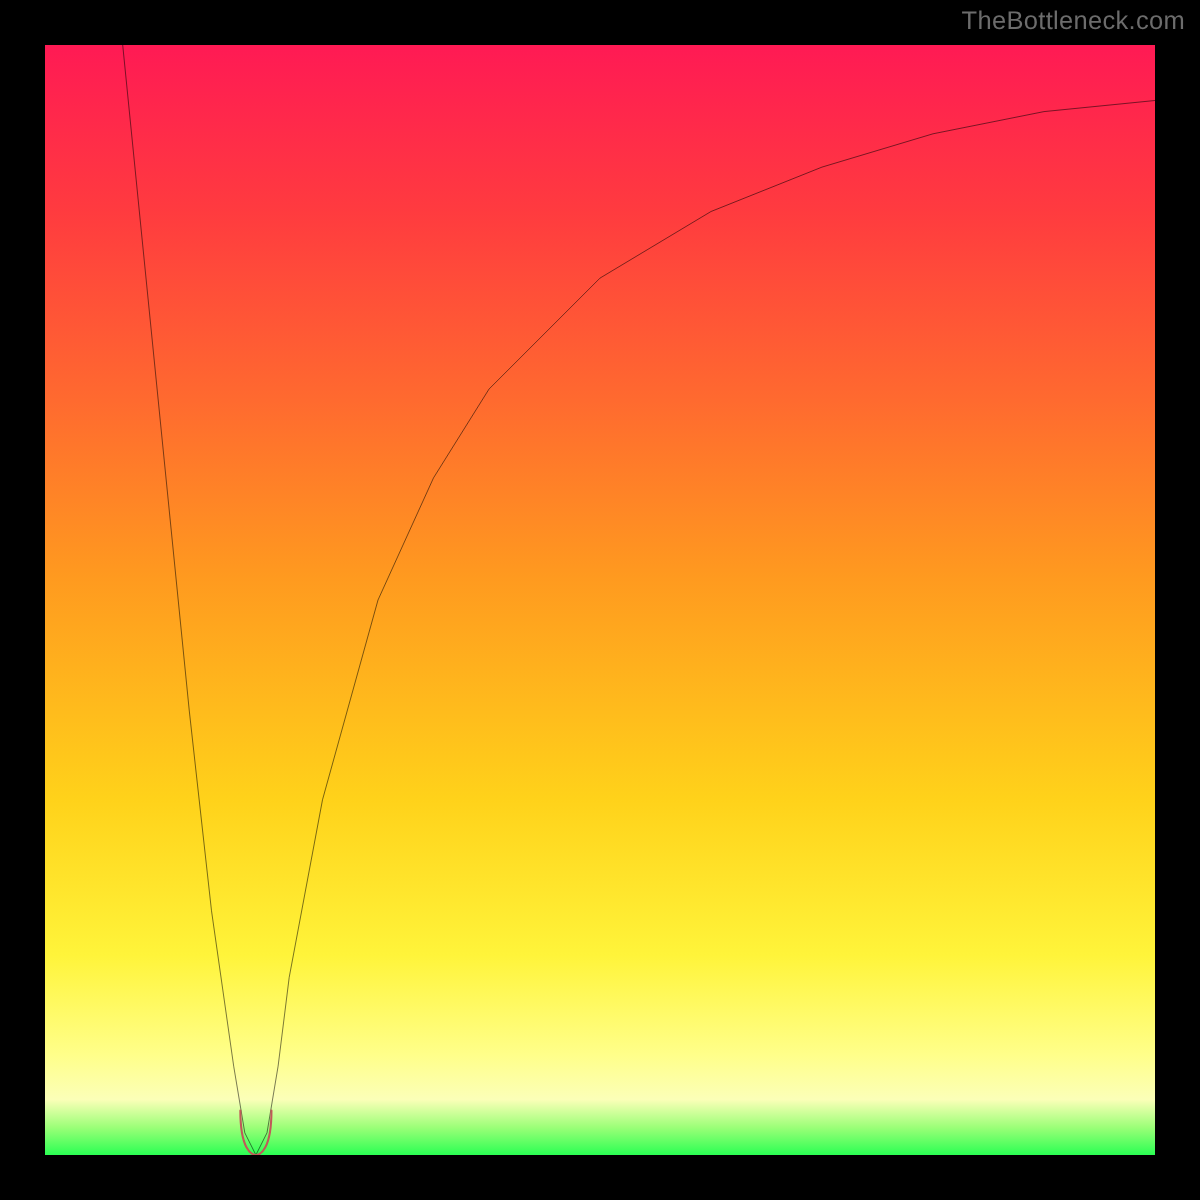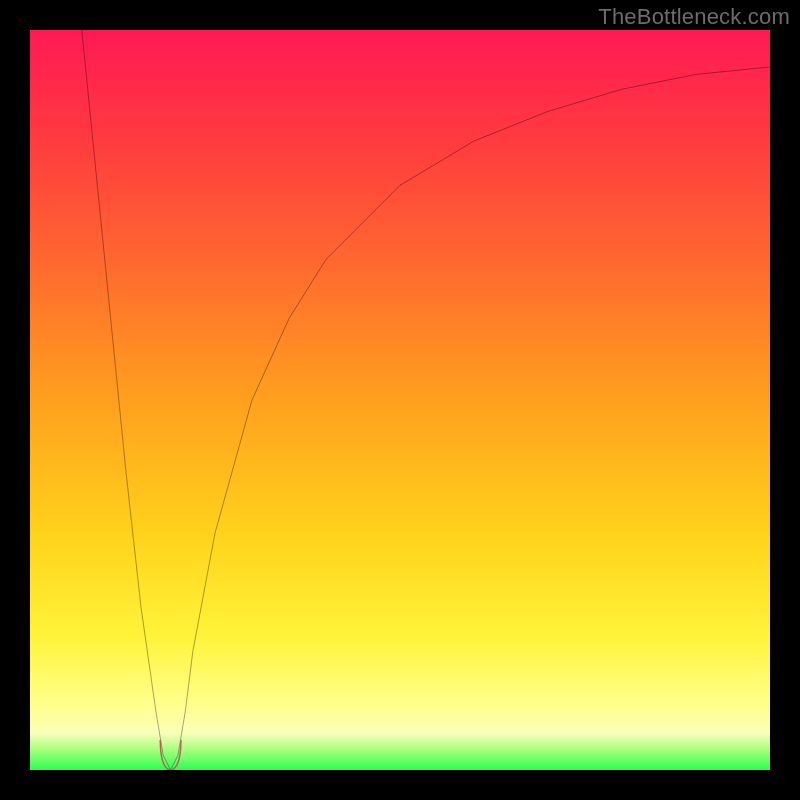--- a/index.html
+++ b/index.html
@@ -44,21 +44,21 @@
   }
   .curve-svg {
     position: absolute;
     inset: 0;
   }
   .watermark {
     position: absolute;
     top: 4px;
     right: 10px;
     color: #6c6c6c;
-    font-size: 22px;
+    font-size: 17px;
     letter-spacing: 0.2px;
     user-select: none;
   }
 </style>
 </head>
 <body>
 
 <div class="frame">
 
   <div class="plot-area">

